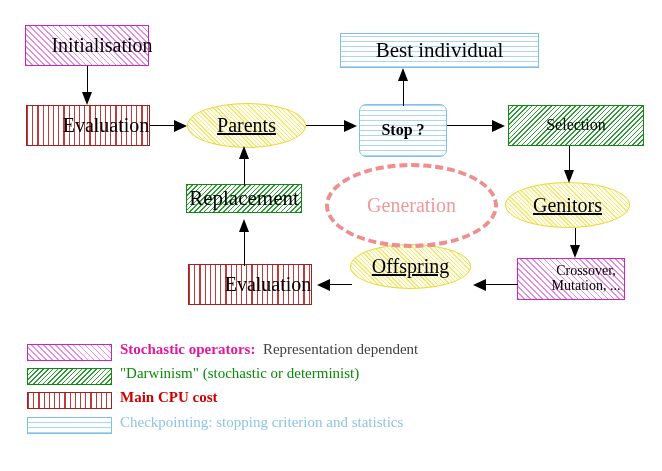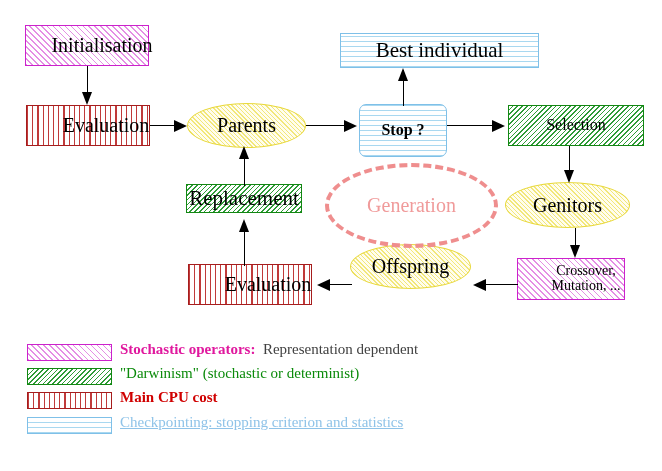--- a/index.html
+++ b/index.html
@@ -26,21 +26,21 @@
     text-align: center;
     color: #000000;
     line-height: 1.05;
     white-space: pre-line;
   }
 
   
   .rect { border-style: solid; border-width: 1px; }
 
   
-  .ellipse { border-style: solid; border-width: 1px; border-radius: 50%; }
+  .ellipse { border-style: solid; border-width: 1px; border-radius: 50%; text-decoration: underline; }
 
   
   .roundrect { border-style: solid; border-width: 1px; border-radius: 7px; }
 
   
   
   .fill-magenta {
     border-color: #cc22cc;
     background-color: #ffffff;
     background-image: repeating-linear-gradient(
@@ -217,18 +217,18 @@
       <div class="legend-text"><span style="color:#0a8a0a;">"Darwinism" (stochastic or determinist)</span></div>
     </div>
 
     <div class="legend-row" style="top:54px;">
       <div class="legend-swatch fill-red" style="top:0px;"></div>
       <div class="legend-text"><span style="color:#d00000; font-weight:bold;">Main CPU cost</span></div>
     </div>
 
     <div class="legend-row" style="top:79px;">
       <div class="legend-swatch fill-blue" style="top:0px;"></div>
-      <div class="legend-text"><span style="color:#8fc3e8;text-decoration:underline;">Checkpointing: stopping criterion and statistics</span></div>
+      <div class="legend-text"><span style="color:#8fc3e8;">Checkpointing: stopping criterion and statistics</span></div>
     </div>
 
   </div>
 
 </div>
 
 </body></html>

